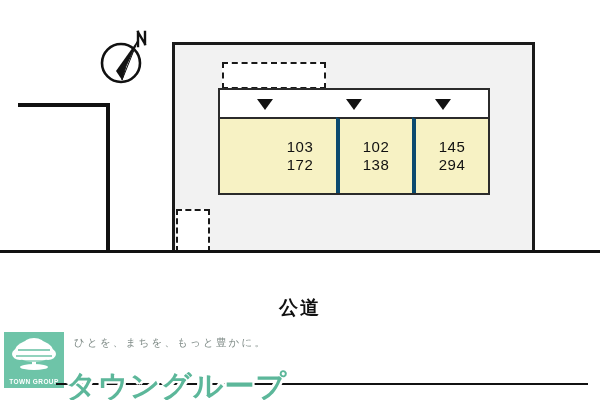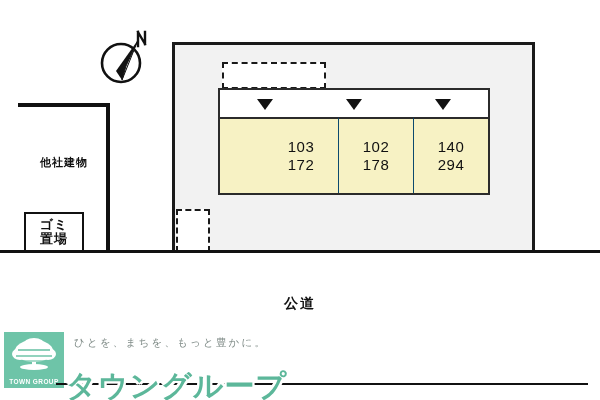--- a/index.html
+++ b/index.html
@@ -69,21 +69,21 @@
     left: 0;
     top: 27px;
     right: 0;
     bottom: 0;
     display: flex;
   }
 
   .unit {
     flex: 1 1 0;
     background: #f7f2c4;
-    border-left: 1px solid #0c4a6e;
+    border-left: 4px solid #0c4a6e;
     border-top: 2px solid #2b2b2b;
     box-sizing: border-box;
     display: flex;
     flex-direction: column;
     align-items: center;
     justify-content: center;
     color: #111111;
     font-size: 15px;
     line-height: 1.18;
     letter-spacing: 0.5px;
@@ -194,21 +194,21 @@
     height: 3px;
     background: #111111;
   }
 
   .road-label {
     position: absolute;
     left: 0;
     top: 295px;
     width: 600px;
     text-align: center;
-    font-size: 14px;
+    font-size: 19px;
     font-weight: 700;
     color: #111111;
     letter-spacing: 2px;
   }
 
   
   .compass {
     position: absolute;
     left: 98px;
     top: 30px;
@@ -288,47 +288,42 @@
     <div class="compass">
       <svg width="56" height="58" viewBox="0 0 56 58" aria-hidden="true">
         <circle cx="23" cy="33" r="19" fill="#ffffff" stroke="#111111" stroke-width="2.6"></circle>
         <polygon points="40,10 24,50 18,41" fill="#111111"></polygon>
         <polygon points="40,10 24,50 28,36" fill="#ffffff" stroke="#111111" stroke-width="1"></polygon>
         <path d="M40 2 L40 16 M40 2 L47 14 M47 14 L47 2" fill="none" stroke="#111111" stroke-width="2.4" stroke-linecap="square"></path>
       </svg>
     </div>
 
     <div class="neighbor"></div>
-    <div class="neighbor-label">他社建物</div>
-
-    <div class="gomi">
-      <span>ゴミ</span>
-      <span>置場</span>
-    </div>
+
 
     <div class="lot"></div>
 
     <div class="dashed-annex"></div>
 
     <div class="dashed-small"></div>
 
     <div class="building">
       <div class="corridor"></div>
 
       <div class="units-row">
         <div class="unit">
           <span class="room-line">103</span>
           <span class="room-line">172</span>
         </div>
         <div class="unit">
           <span class="room-line">102</span>
-          <span class="room-line">178</span>
+          <span class="room-line">138</span>
         </div>
         <div class="unit">
-          <span class="room-line">140</span>
+          <span class="room-line">145</span>
           <span class="room-line">294</span>
         </div>
       </div>
 
       <div class="arrow-row">
         <div class="arrow-cell">
           <span class="arrow-glyph"></span>
         </div>
         <div class="arrow-cell">
           <span class="arrow-glyph"></span>

